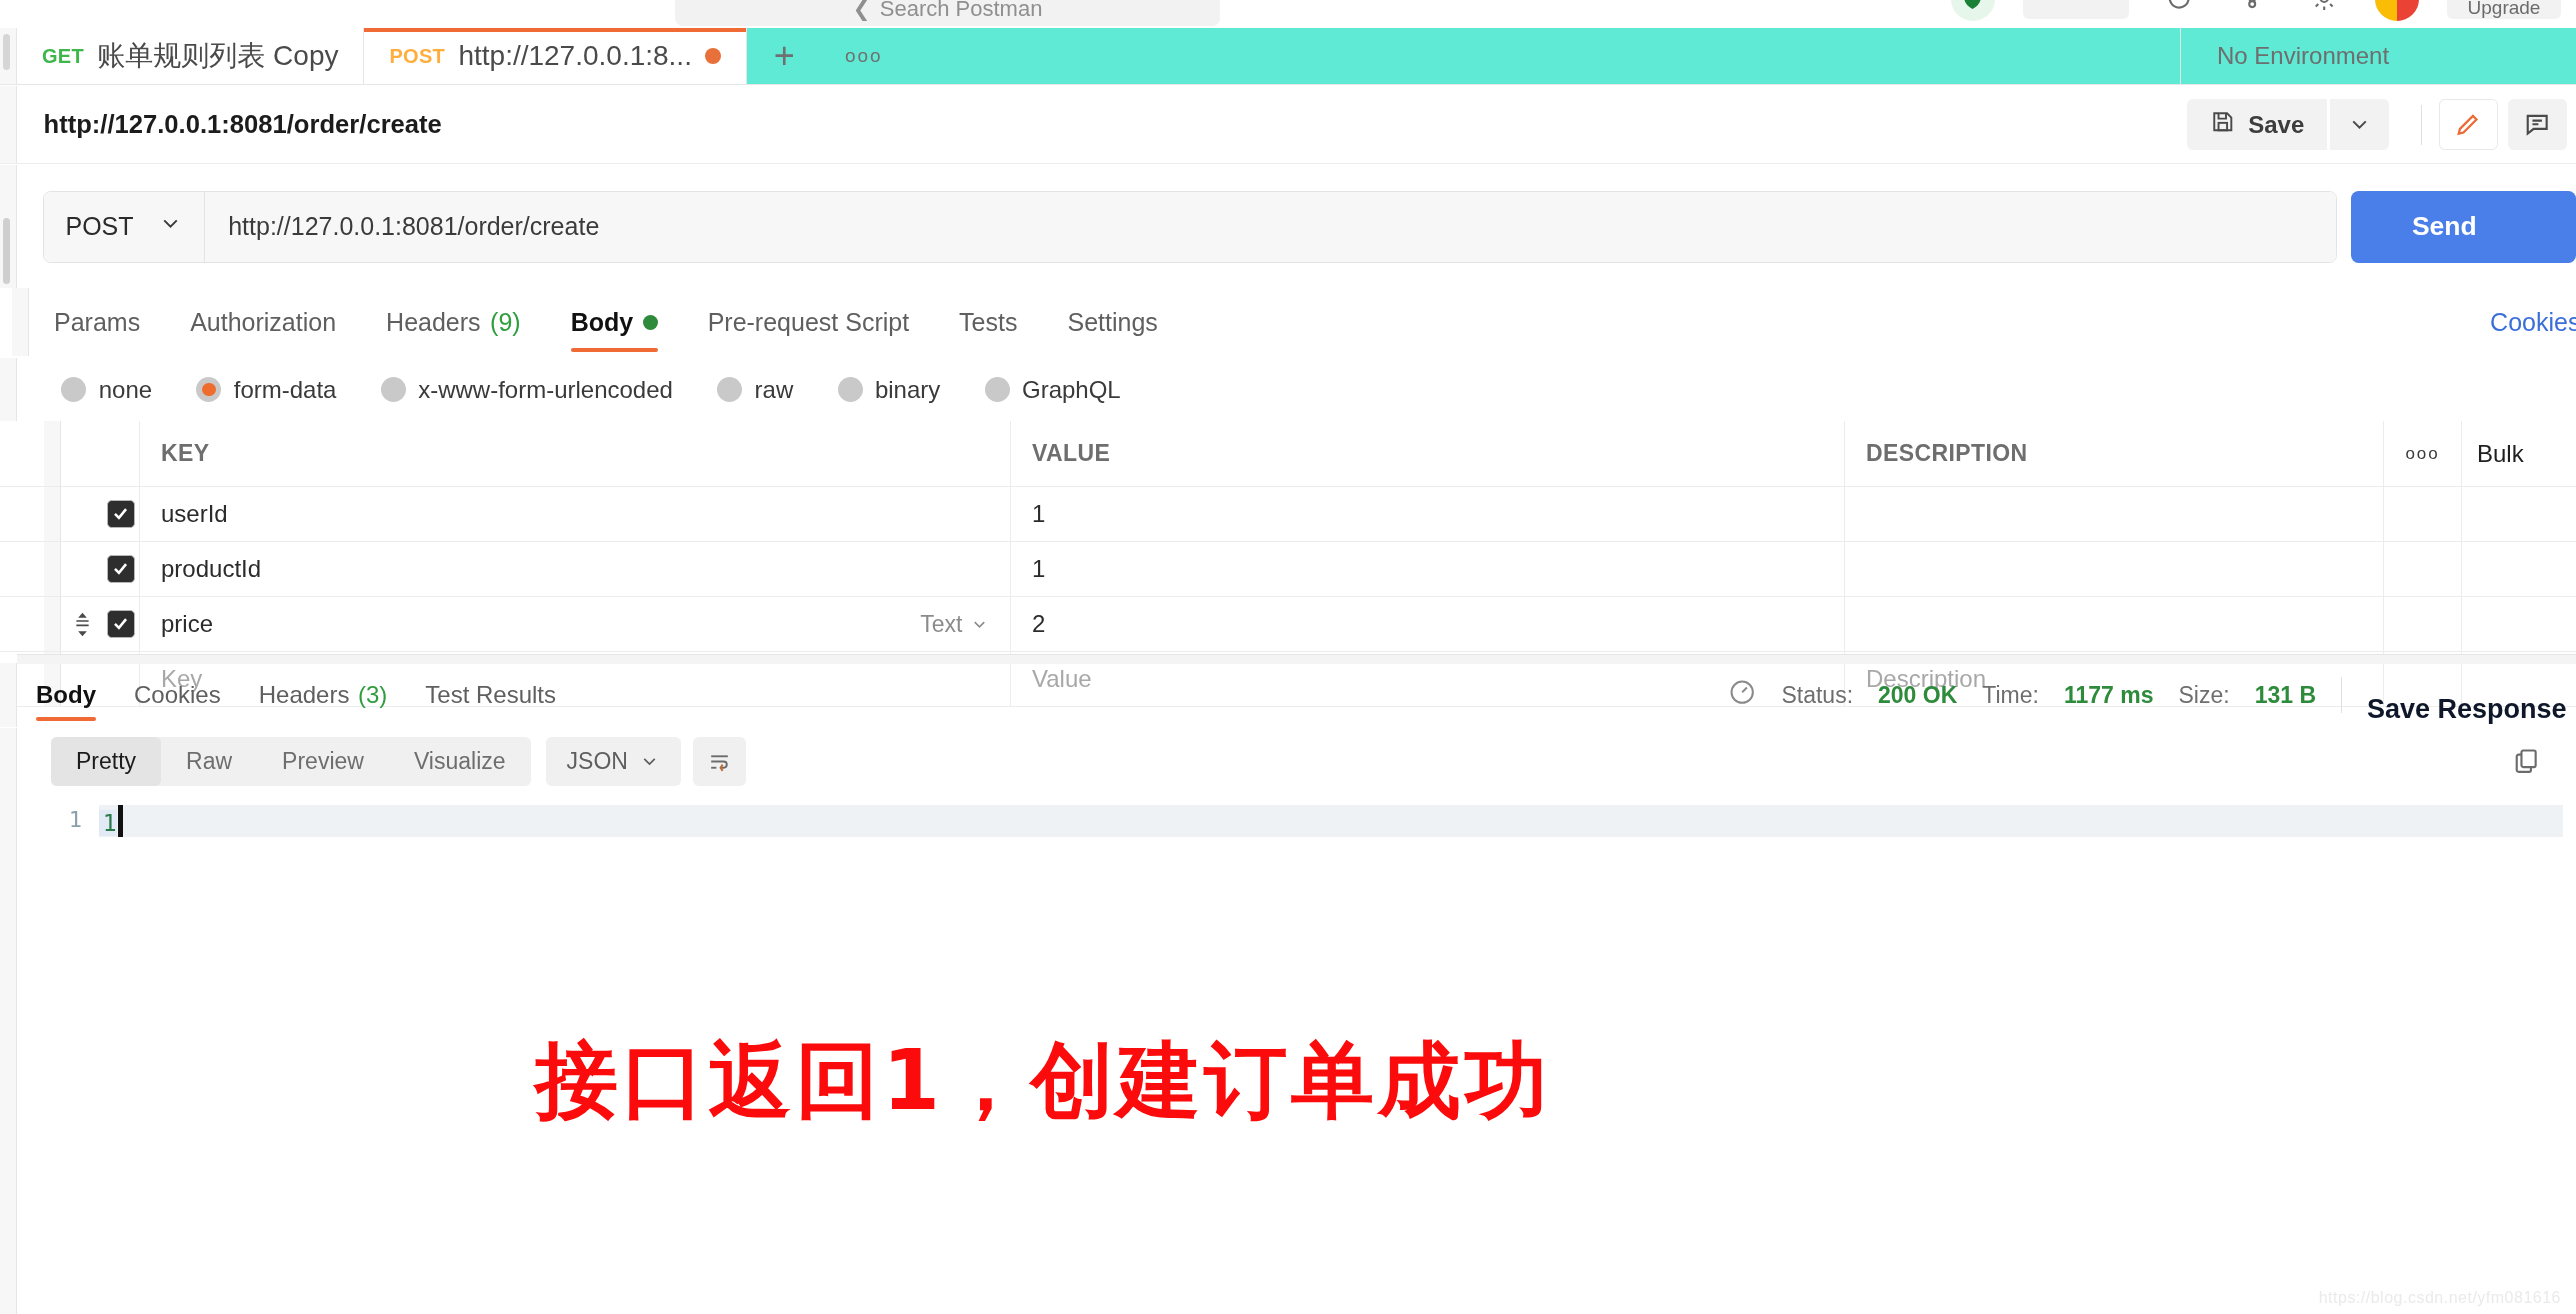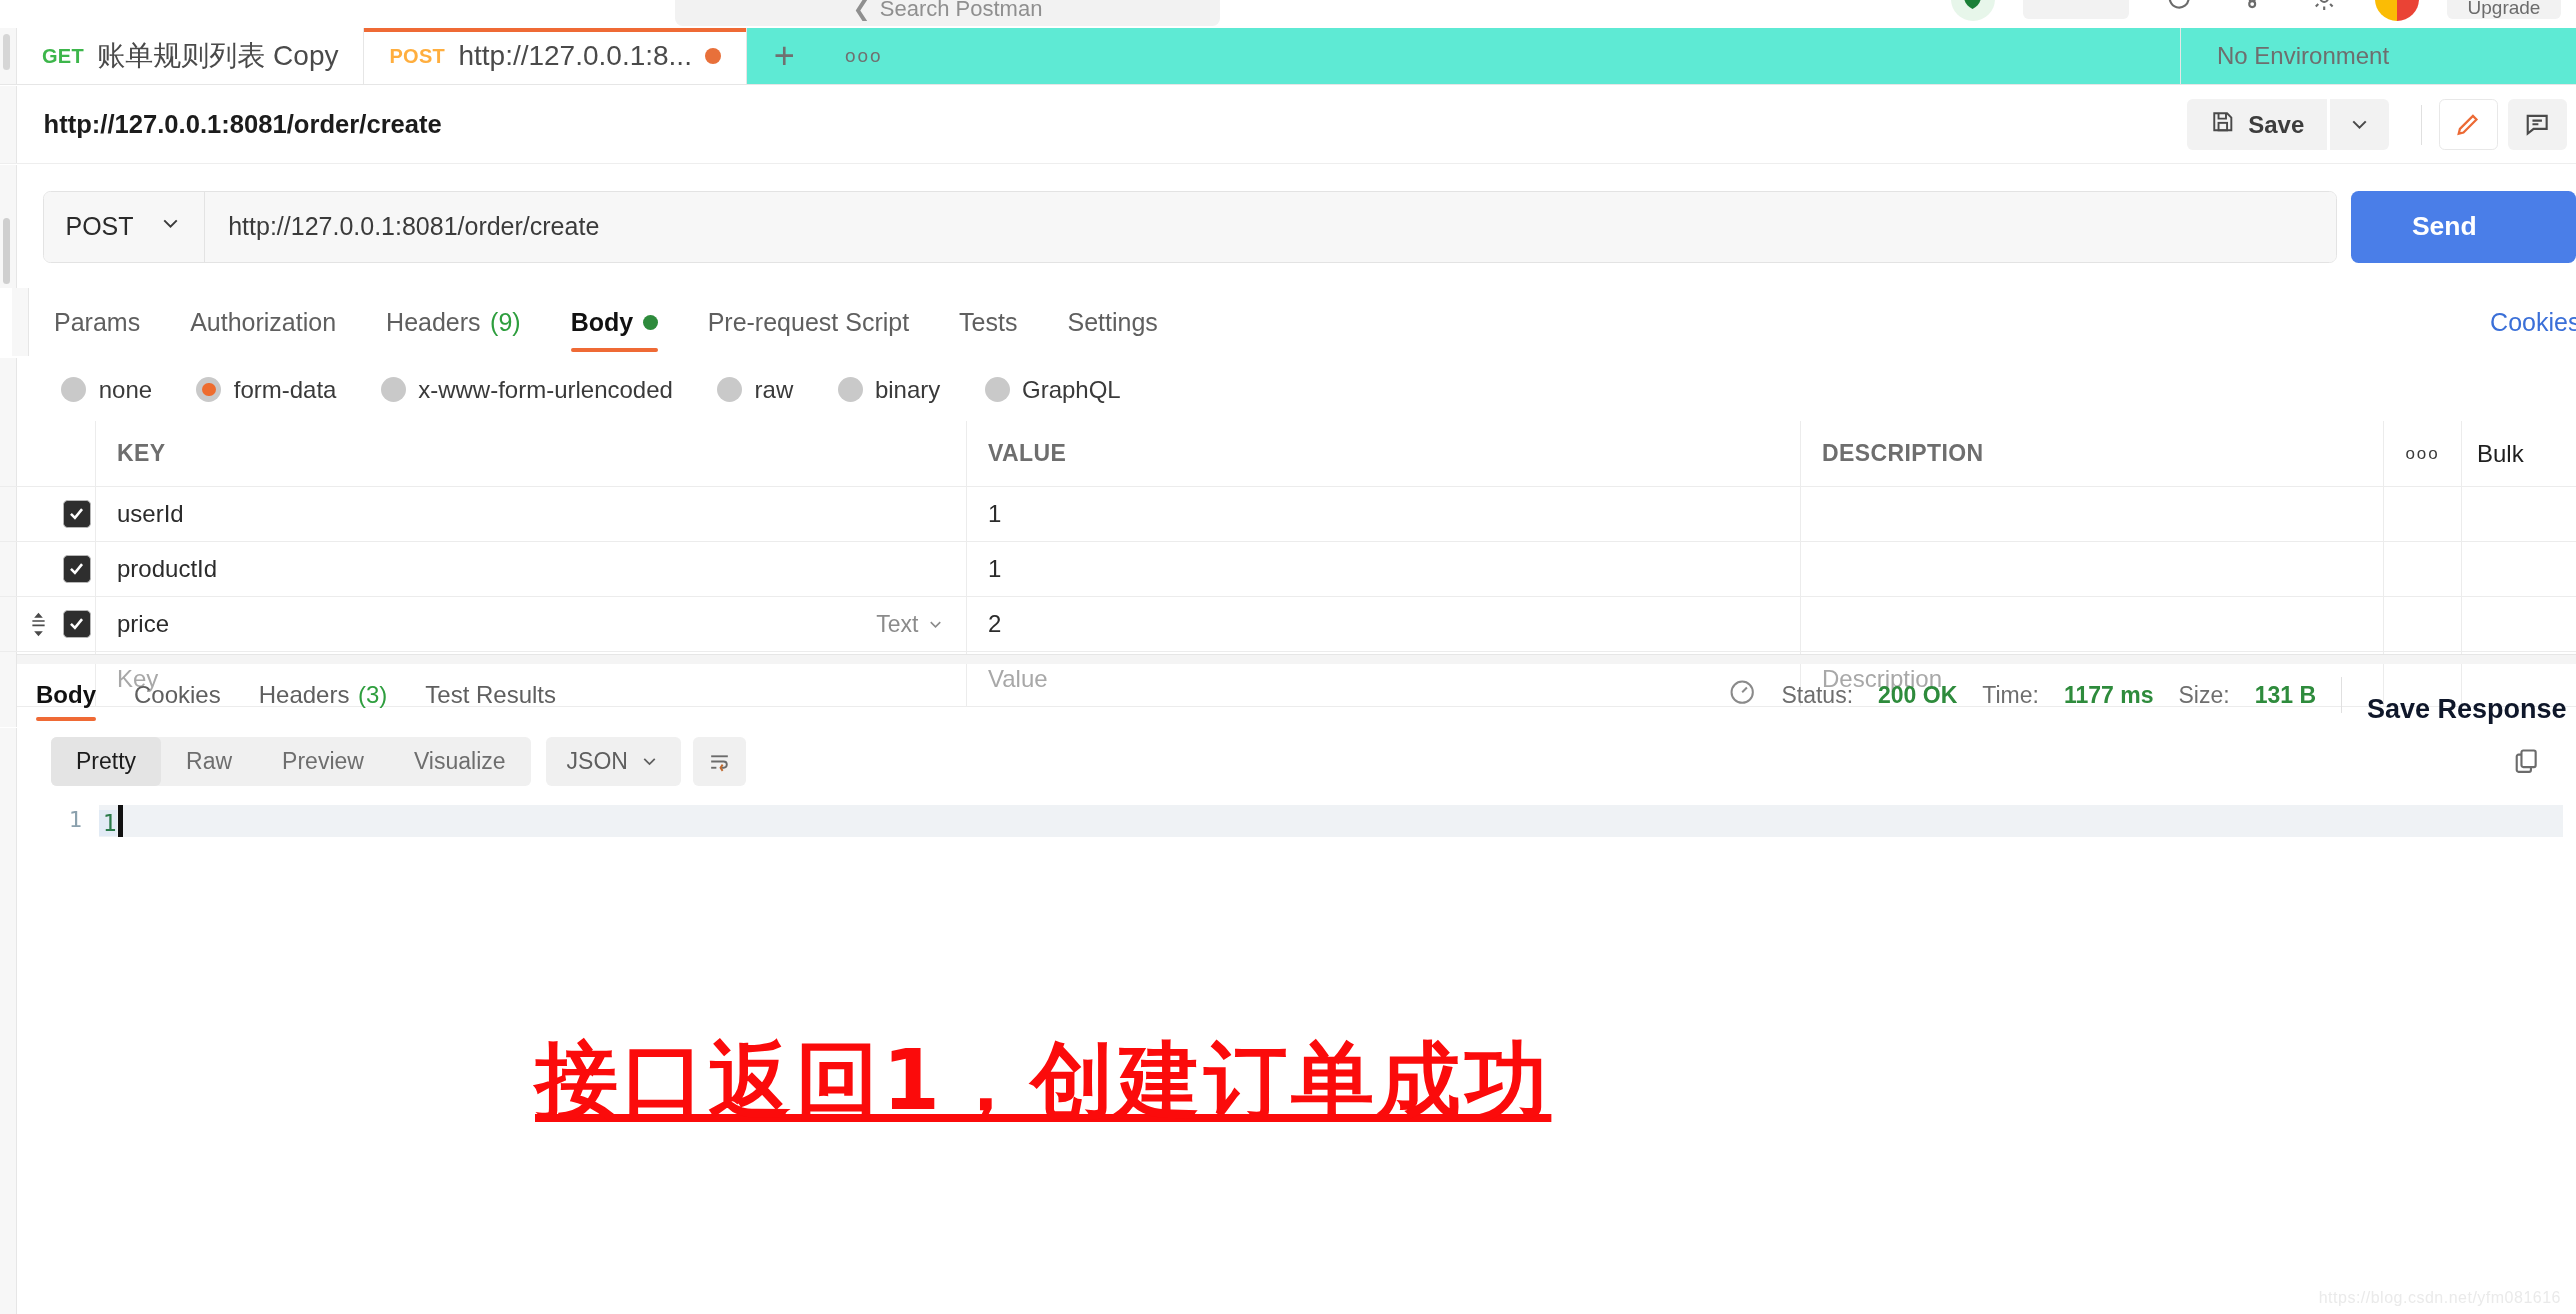--- a/index.html
+++ b/index.html
@@ -111,21 +111,21 @@
   
   .radios { position: absolute; left: 0; top: 358px; width: 2576px; height: 63px; display: flex; align-items: center; gap: 16px; }
   .radios .railpad { width: 17px; height: 63px; background: #f7f7f7; border-right: 0.9px solid #e6e6e6; }
   .rad { display: flex; align-items: center; gap: 12.3px; margin-left: 28.4px; font-size: 24px; color: #3a3a3a; cursor: pointer;}
   .rad .dot { width: 25px; height: 25px; border-radius: 50%; background: #c9c9c9; display: flex; align-items: center; justify-content: center;}
   .rad.sel .dot { background: #c9c9c9; }
   .rad.sel .dot::after { content: ''; width: 13.3px; height: 13.3px; border-radius: 50%; background: #ee6c2e; }
 
   
   .kvtable { position: absolute; left: 0; top: 421px; width: 2576px; }
-  .kvrow { display: flex; border-bottom: 0.9px solid #ececec; min-height: 55px; }
+  .kvrow { display: flex; border-bottom: 0.9px solid #ececec; min-height: 55px; padding-left: 44px; }
   .kvrow .railpad { width: 17px; background: #f7f7f7; border-right: 0.9px solid #e6e6e6; }
   .c-drag { width: 42px; display: flex; align-items: center; justify-content: center; color: #555; }
   .c-chk { width: 36px; display: flex; align-items: center; justify-content: center; }
   .chk { width: 28.4px; height: 28.4px; border-radius: 4.7px; background: #2e2e2e; border: 1.9px solid #b7b7b7;
          display: flex; align-items: center; justify-content: center; cursor: pointer;}
   .chk svg { display: block; }
   .c-key { flex: 0 0 872px; border-left: 0.9px solid #ececec; border-right: 0.9px solid #ececec;
            display: flex; align-items: center; padding: 0 21px; font-size: 24px; color: #2b2b2b; }
   .c-val { flex: 0 0 834px; border-right: 0.9px solid #ececec; display: flex; align-items: center;
            padding: 0 21px; font-size: 24px; color: #2b2b2b; }
@@ -181,21 +181,20 @@
   .codetxt { position: relative; font-family: "DejaVu Sans Mono", monospace; font-size: 23px; color: #2a7a4a;
              padding-left: 3.8px; background: #e2ebf5; }
   .caret { position: absolute; left: 19px; top: 11.4px; width: 4.7px; height: 32px; background: #111; }
 
   
   .annot {
     position: absolute; left: 535px; top: 1026px;
     font-size: 83px; font-weight: 700; color: #fb0b0b;
     letter-spacing: 3.8px; white-space: nowrap; pointer-events: none;
     font-family: "DejaVu Sans", sans-serif;
-    text-decoration: underline;
   }
   .watermark {
     position: absolute; right: 15px; bottom: 7.6px;
     font-size: 16px; color: #eaeaea; letter-spacing: 0.5px; pointer-events: none;
   }
 </style>
 </head>
 <body>
 
 <div class="app">

